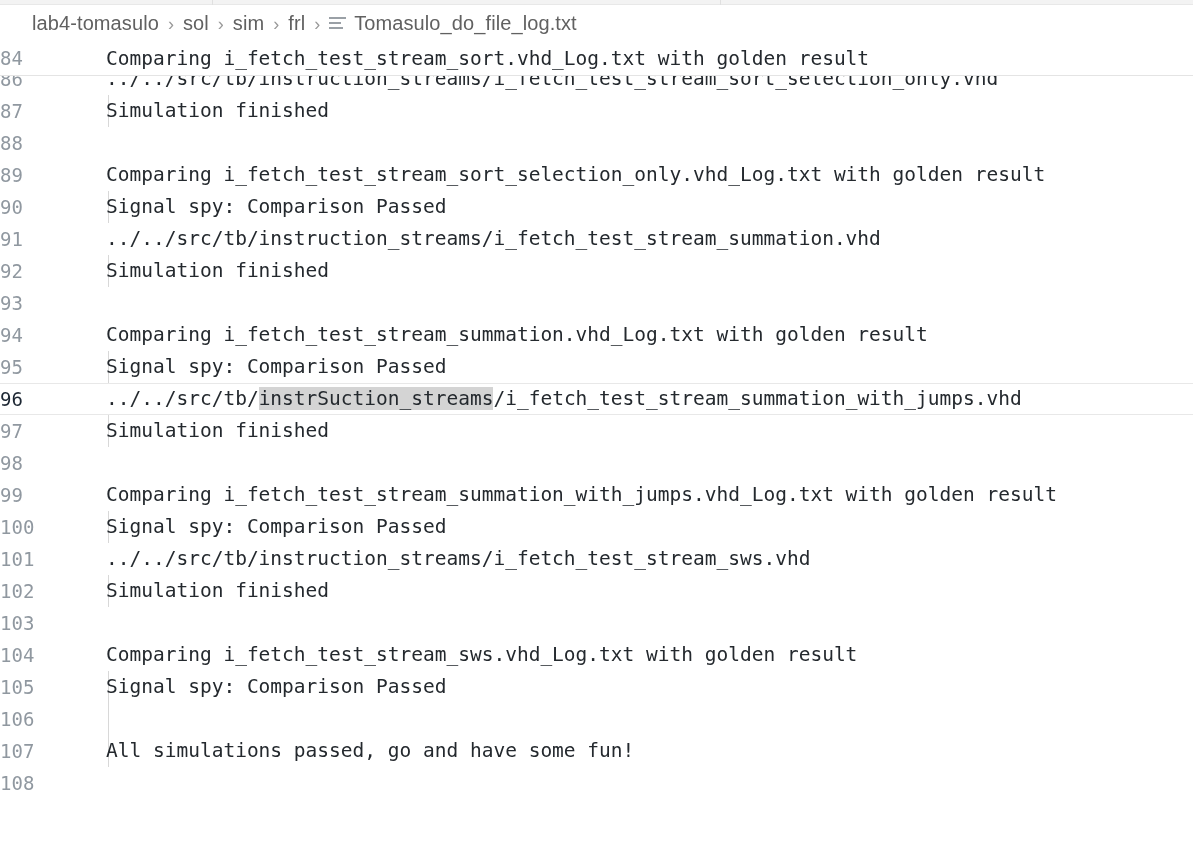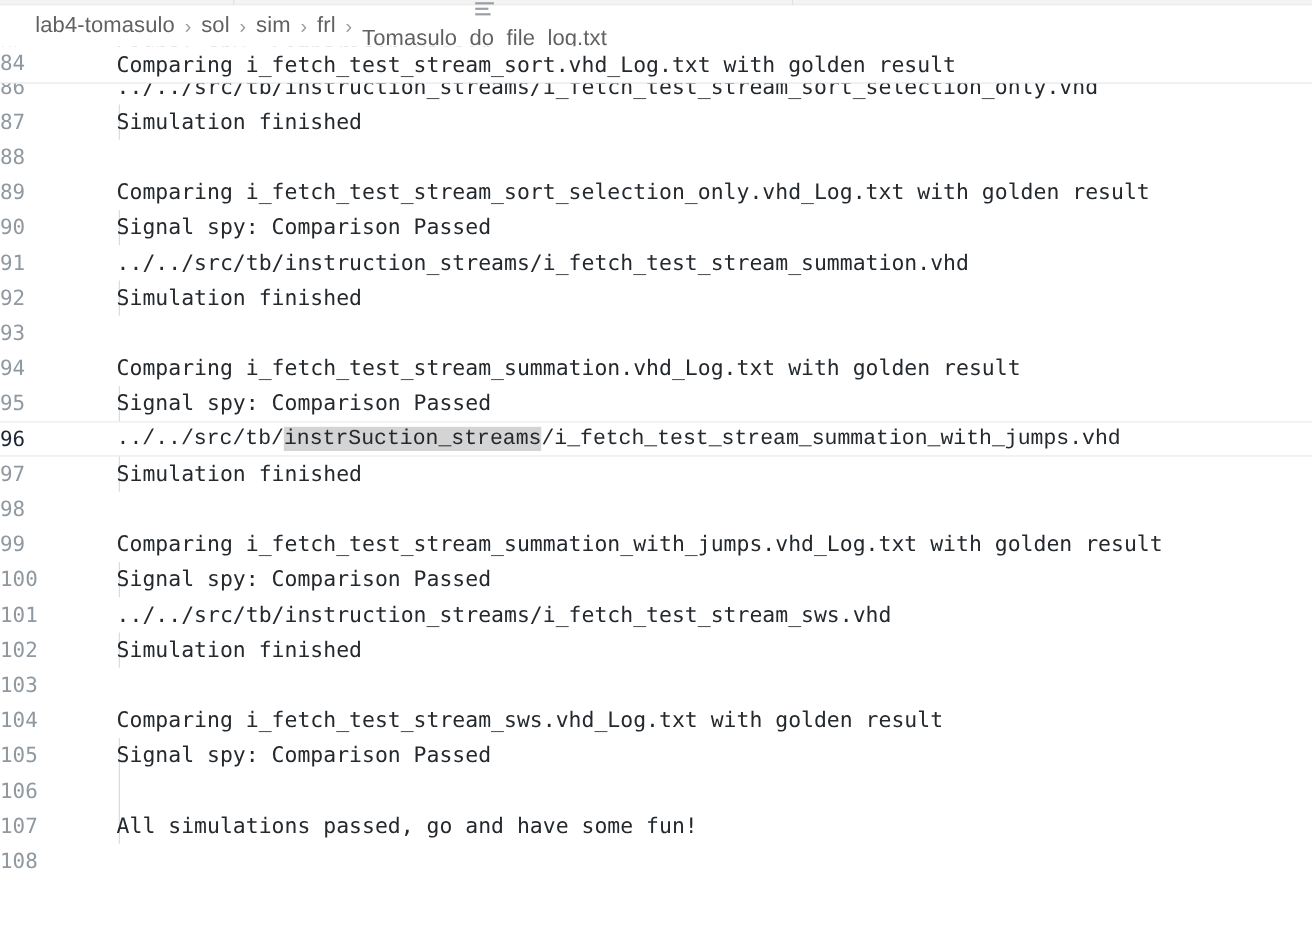--- a/index.html
+++ b/index.html
@@ -63,21 +63,20 @@
   .crumb-sep {
     color: #9a9a9a;
     margin: 0 9px;
     font-size: 18px;
     line-height: 1;
   }
   .crumb-file {
     display: inline-flex;
     align-items: center;
     gap: 8px;
-    flex-direction: column;
   }
   .file-icon {
     display: inline-block;
     width: 17px;
     height: 15px;
     position: relative;
     flex: 0 0 auto;
   }
   .file-icon i {
     position: absolute;
@@ -152,21 +151,21 @@
   }
 
   
   .row.active {
     border-top: 1px solid #e8e8e8;
     border-bottom: 1px solid #e8e8e8;
     height: 30px;
     line-height: 30px;
   }
   .row.active .gutter { line-height: 30px; }
-  .row.active .code   { line-height: 30px; font-family: Liberation Mono, monospace; }
+  .row.active .code   { line-height: 30px; }
 
   .sel {
     background: #d4d4d4;
   }
 </style>
 </head>
 <body>
 
 <div class="editor">
 

